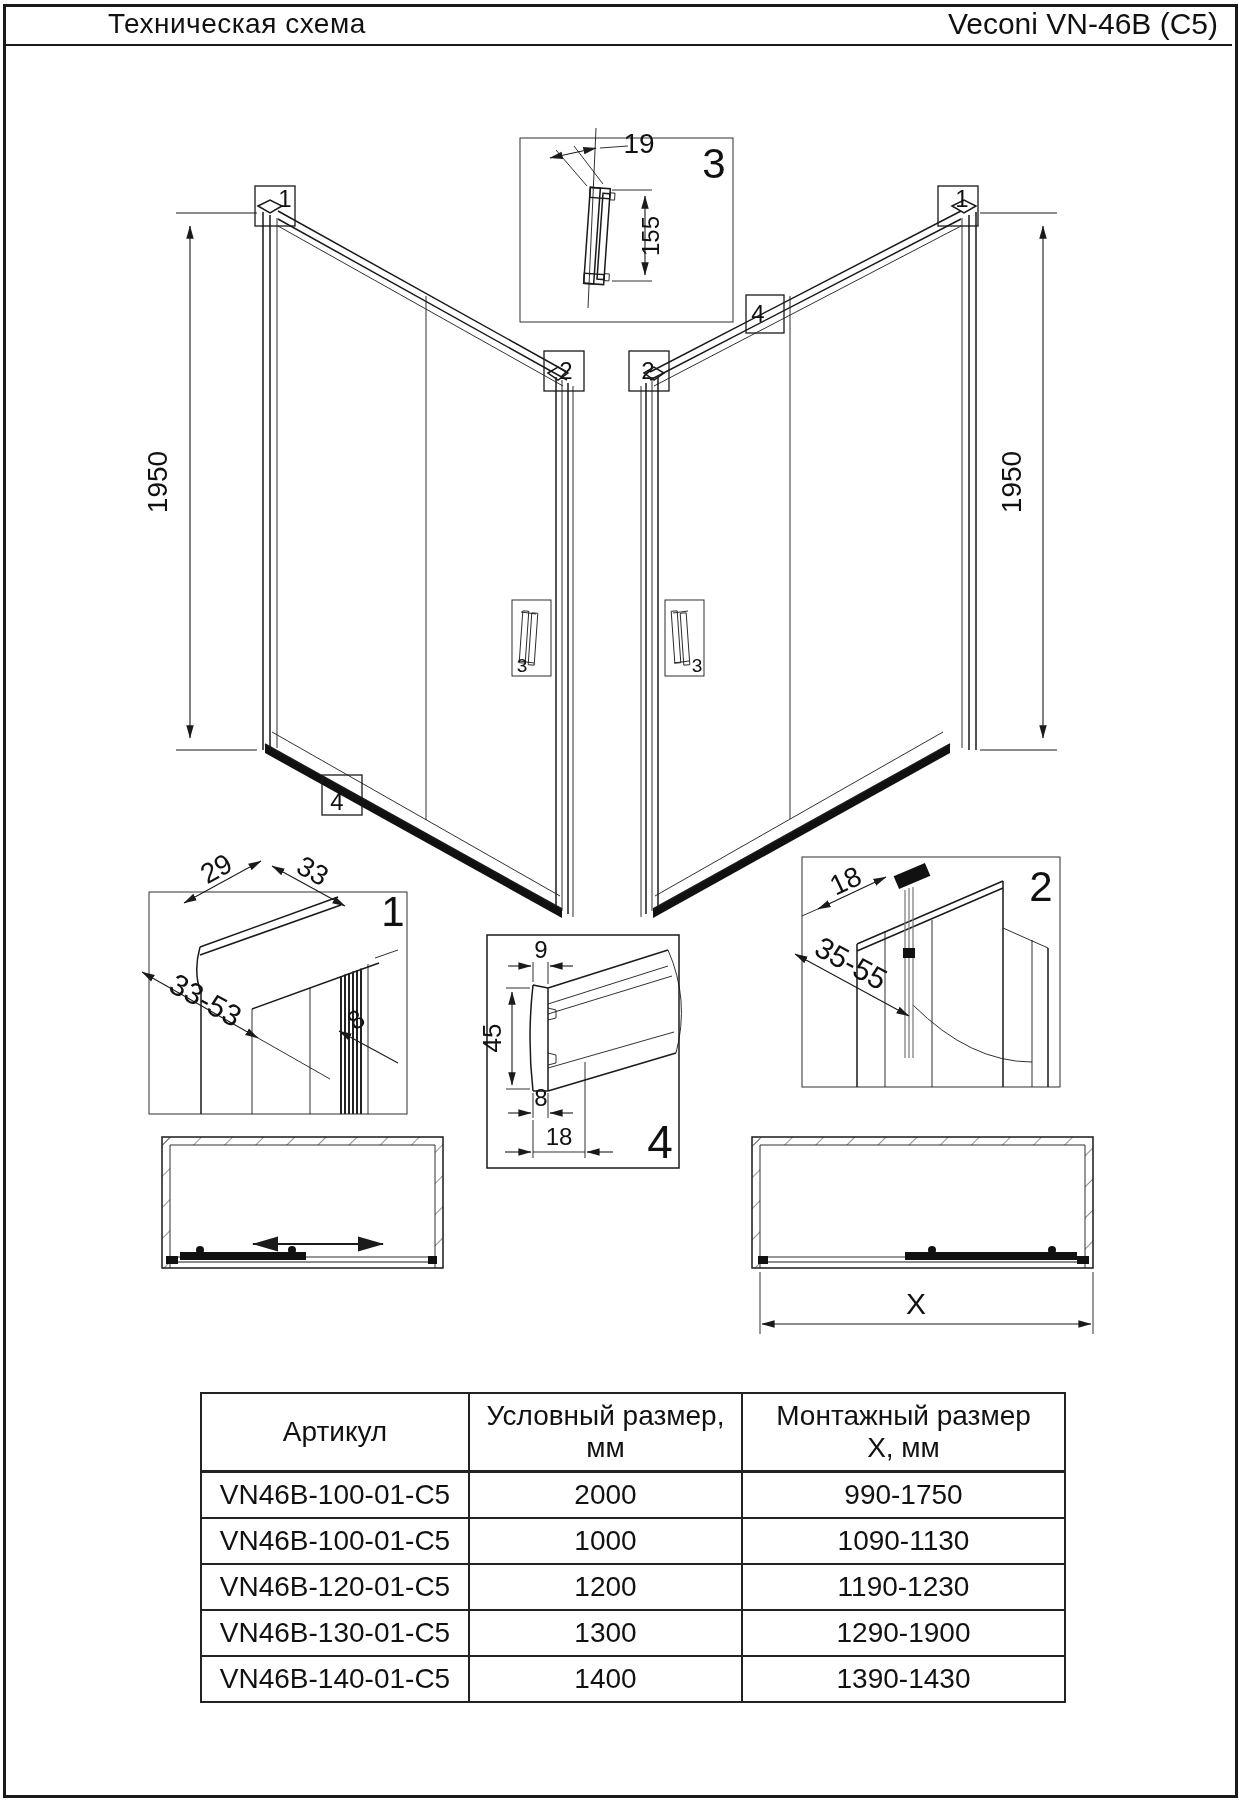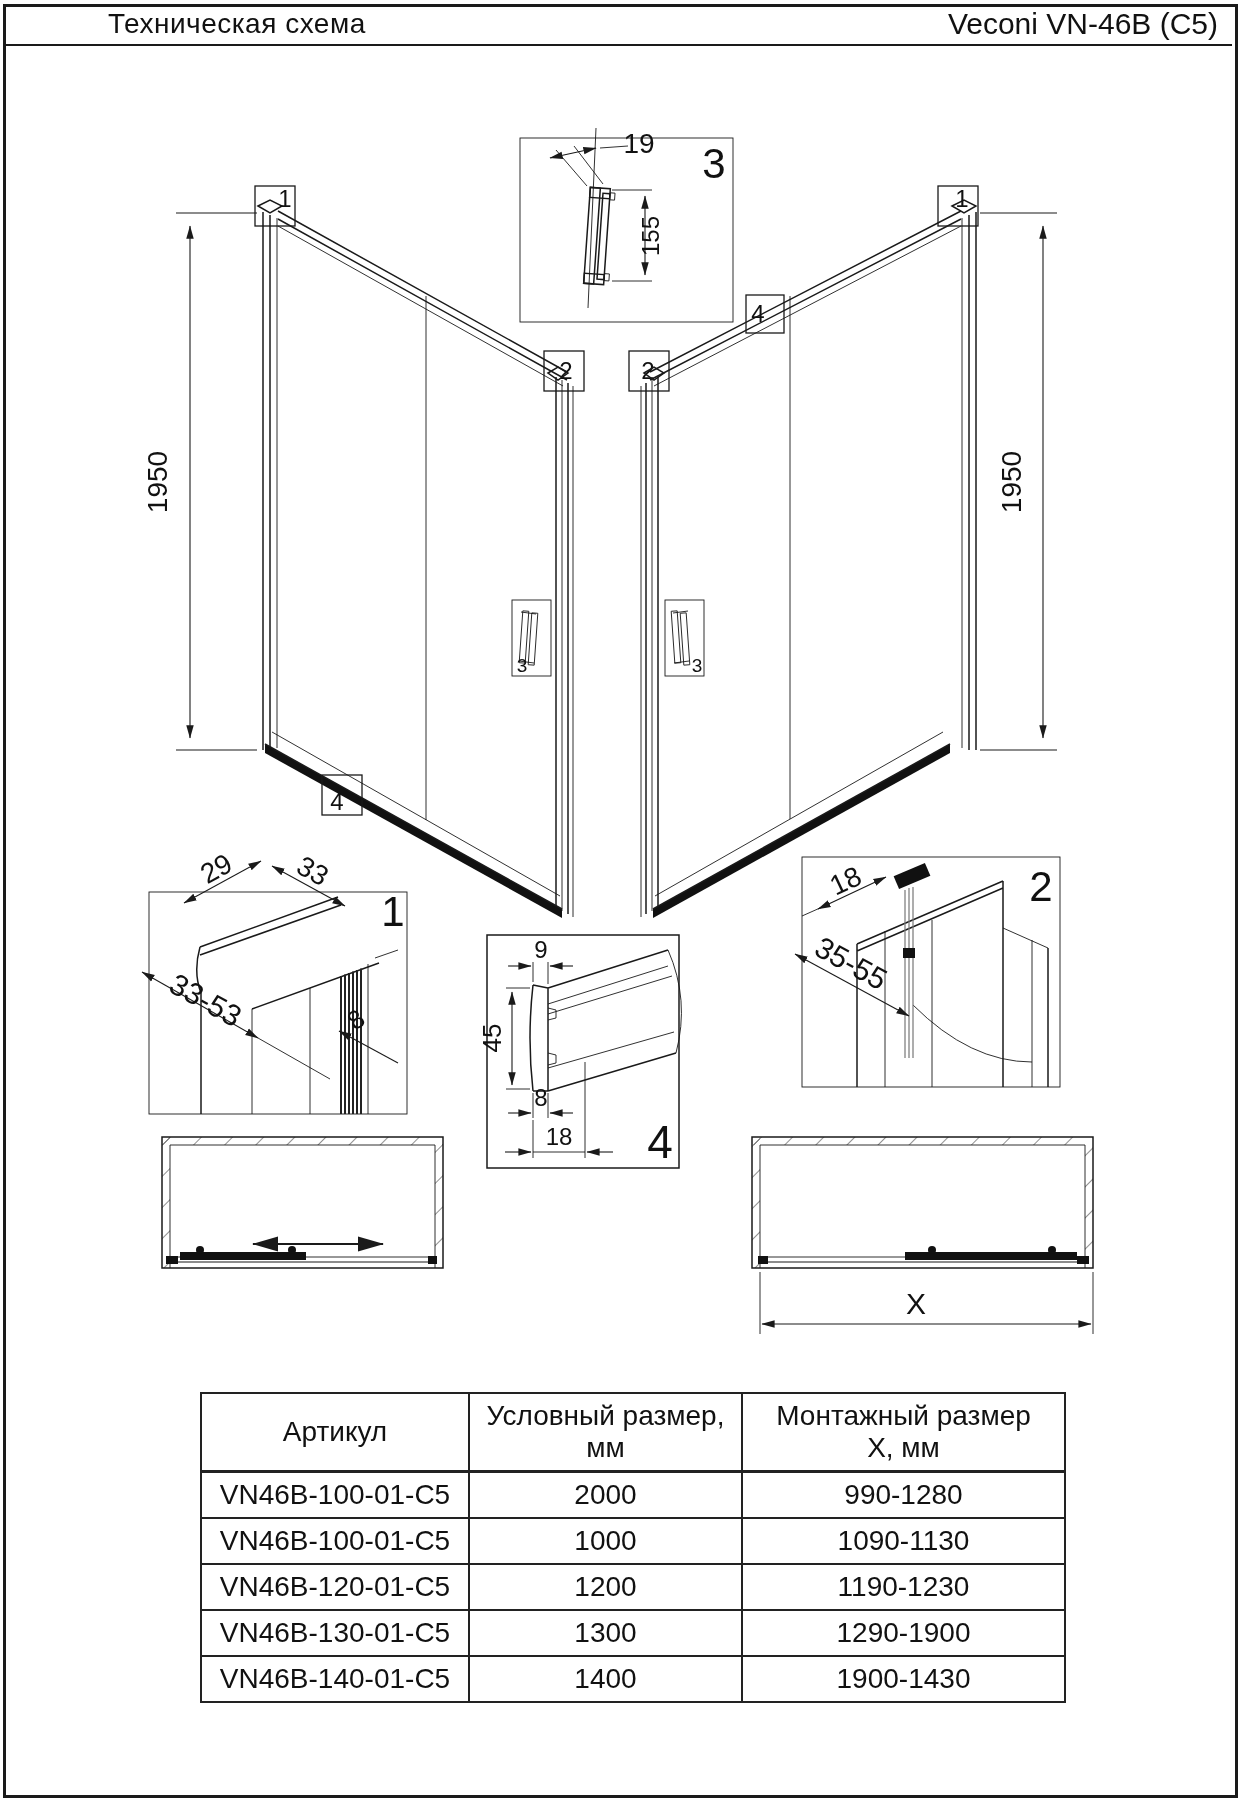--- a/index.html
+++ b/index.html
@@ -249,37 +249,37 @@
         <th>
           <div>Монтажный размер</div>
           <div>Х, мм</div>
         </th>
       </tr>
     </thead>
     <tbody>
       <tr>
         <td>VN46B-100-01-C5</td>
         <td>2000</td>
-        <td>990-1280</td>
+        <td>990-1750</td>
       </tr>
       <tr>
         <td>VN46B-100-01-C5</td>
         <td>1000</td>
         <td>1090-1130</td>
       </tr>
       <tr>
         <td>VN46B-120-01-C5</td>
         <td>1200</td>
         <td>1190-1230</td>
       </tr>
       <tr>
         <td>VN46B-130-01-C5</td>
         <td>1300</td>
         <td>1290-1900</td>
       </tr>
       <tr>
         <td>VN46B-140-01-C5</td>
         <td>1400</td>
-        <td>1900-1430</td>
+        <td>1390-1430</td>
       </tr>
     </tbody>
   </table>
 </div>
 
 </body></html>

